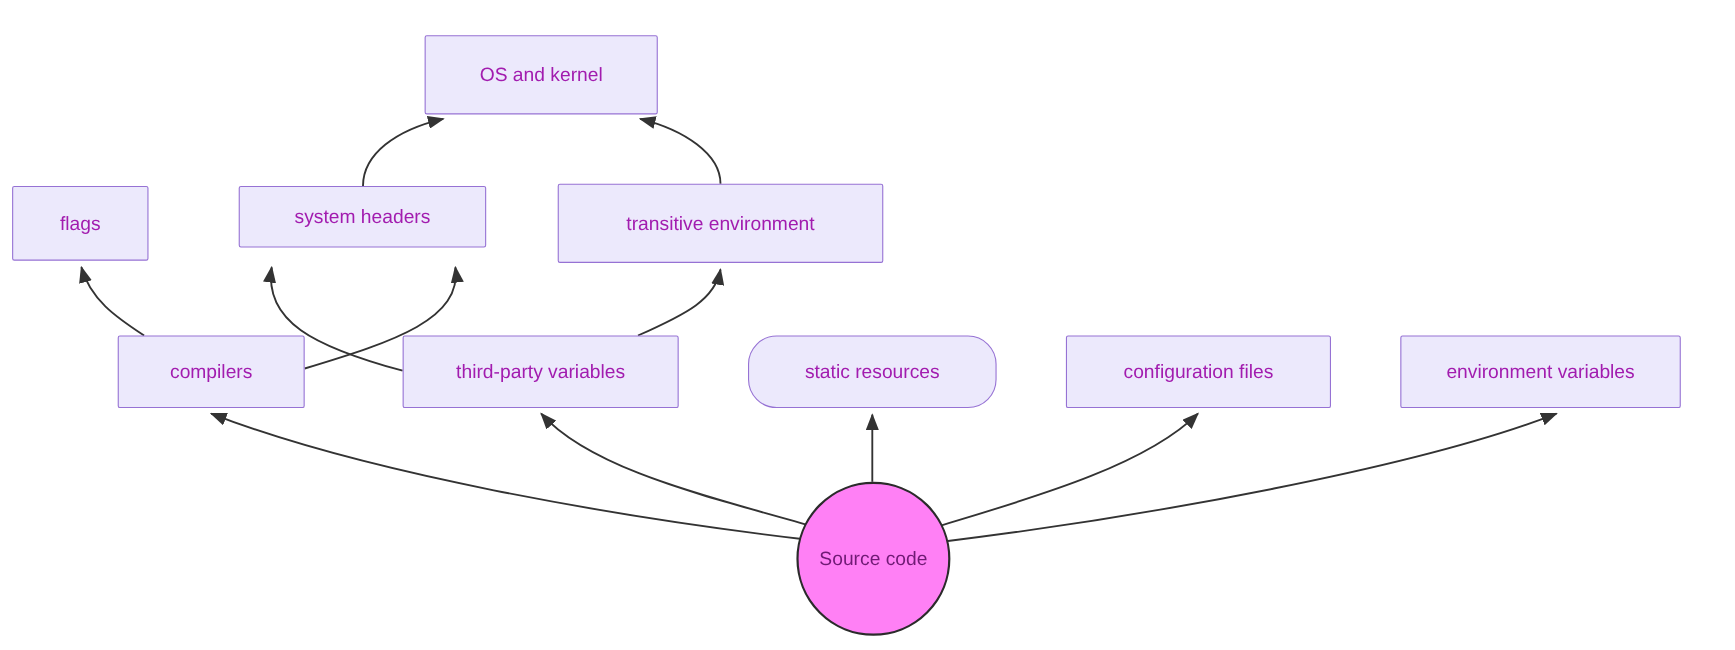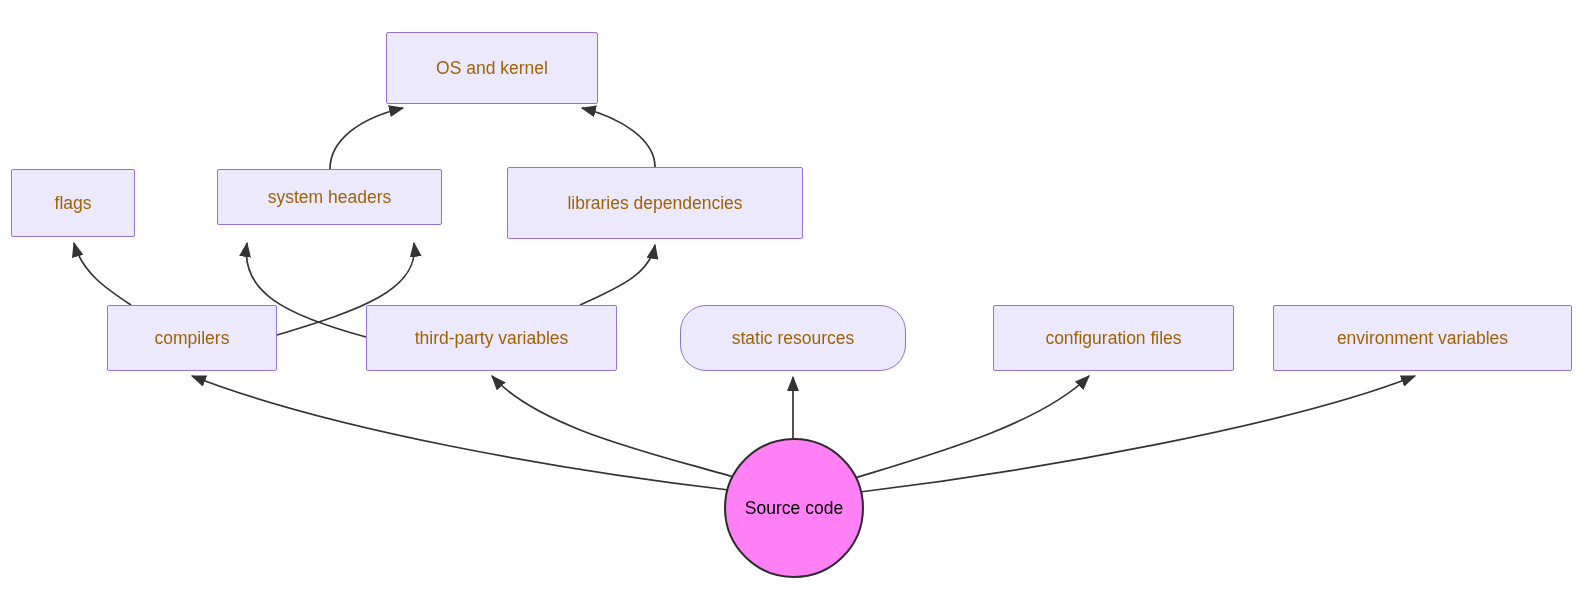--- a/index.html
+++ b/index.html
@@ -25,36 +25,36 @@
   }
   .node-box {
     position: absolute;
     box-sizing: border-box;
     background: #ece9fc;
     border: 1.6px solid #9672d4;
     border-radius: 2px;
     display: flex;
     align-items: center;
     justify-content: center;
-    color: #a16207;
+    color: #a21caf;
     font-size: 17.5px;
     line-height: 1.2;
     white-space: nowrap;
     z-index: 3;
   }
   .node-circle {
     position: absolute;
     box-sizing: border-box;
     background: #ff80f5;
     border: 2.6px solid #2b2b2b;
     border-radius: 50%;
     display: flex;
     align-items: center;
     justify-content: center;
-    color: #000000;
+    color: #701a75;
     font-size: 17.5px;
     white-space: nowrap;
     z-index: 4;
   }
   .node-label {
     display: block;
     pointer-events: none;
   }
 </style>
 </head>
@@ -87,35 +87,35 @@
       <div class="node-box" style="left: 386px; top: 32px; width: 212px; height: 72px;">
         <span class="node-label">OS and kernel</span>
       </div>
       <div class="node-box" style="left: 11px; top: 169px; width: 124px; height: 68px; justify-content: center;">
         <span class="node-label">flags</span>
       </div>
       <div class="node-box" style="left: 217px; top: 169px; width: 225px; height: 56px;">
         <span class="node-label">system headers</span>
       </div>
       <div class="node-box" style="left: 507px; top: 167px; width: 296px; height: 72px;">
-        <span class="node-label">libraries dependencies</span>
+        <span class="node-label">transitive environment</span>
       </div>
       <div class="node-box" style="left: 107px; top: 305px; width: 170px; height: 66px;">
         <span class="node-label">compilers</span>
       </div>
       <div class="node-box" style="left: 366px; top: 305px; width: 251px; height: 66px;">
         <span class="node-label">third-party variables</span>
       </div>
       <div class="node-box" style="left: 680px; top: 305px; width: 226px; height: 66px; border-radius: 26px;">
         <span class="node-label">static resources</span>
       </div>
-      <div class="node-box" style="left: 969px; top: 305px; width: 241px; height: 66px; margin-left: 24px;">
+      <div class="node-box" style="left: 969px; top: 305px; width: 241px; height: 66px;">
         <span class="node-label">configuration files</span>
       </div>
-      <div class="node-box" style="left: 1273px; top: 305px; width: 299px; height: 66px;">
+      <div class="node-box" style="left: 1273px; top: 305px; width: 255px; height: 66px;">
         <span class="node-label">environment variables</span>
       </div>
       <div class="node-circle" style="left: 724px; top: 438px; width: 140px; height: 140px;">
         <span class="node-label">Source code</span>
       </div>
     </div>
 
 </div>
 
 </body></html>

